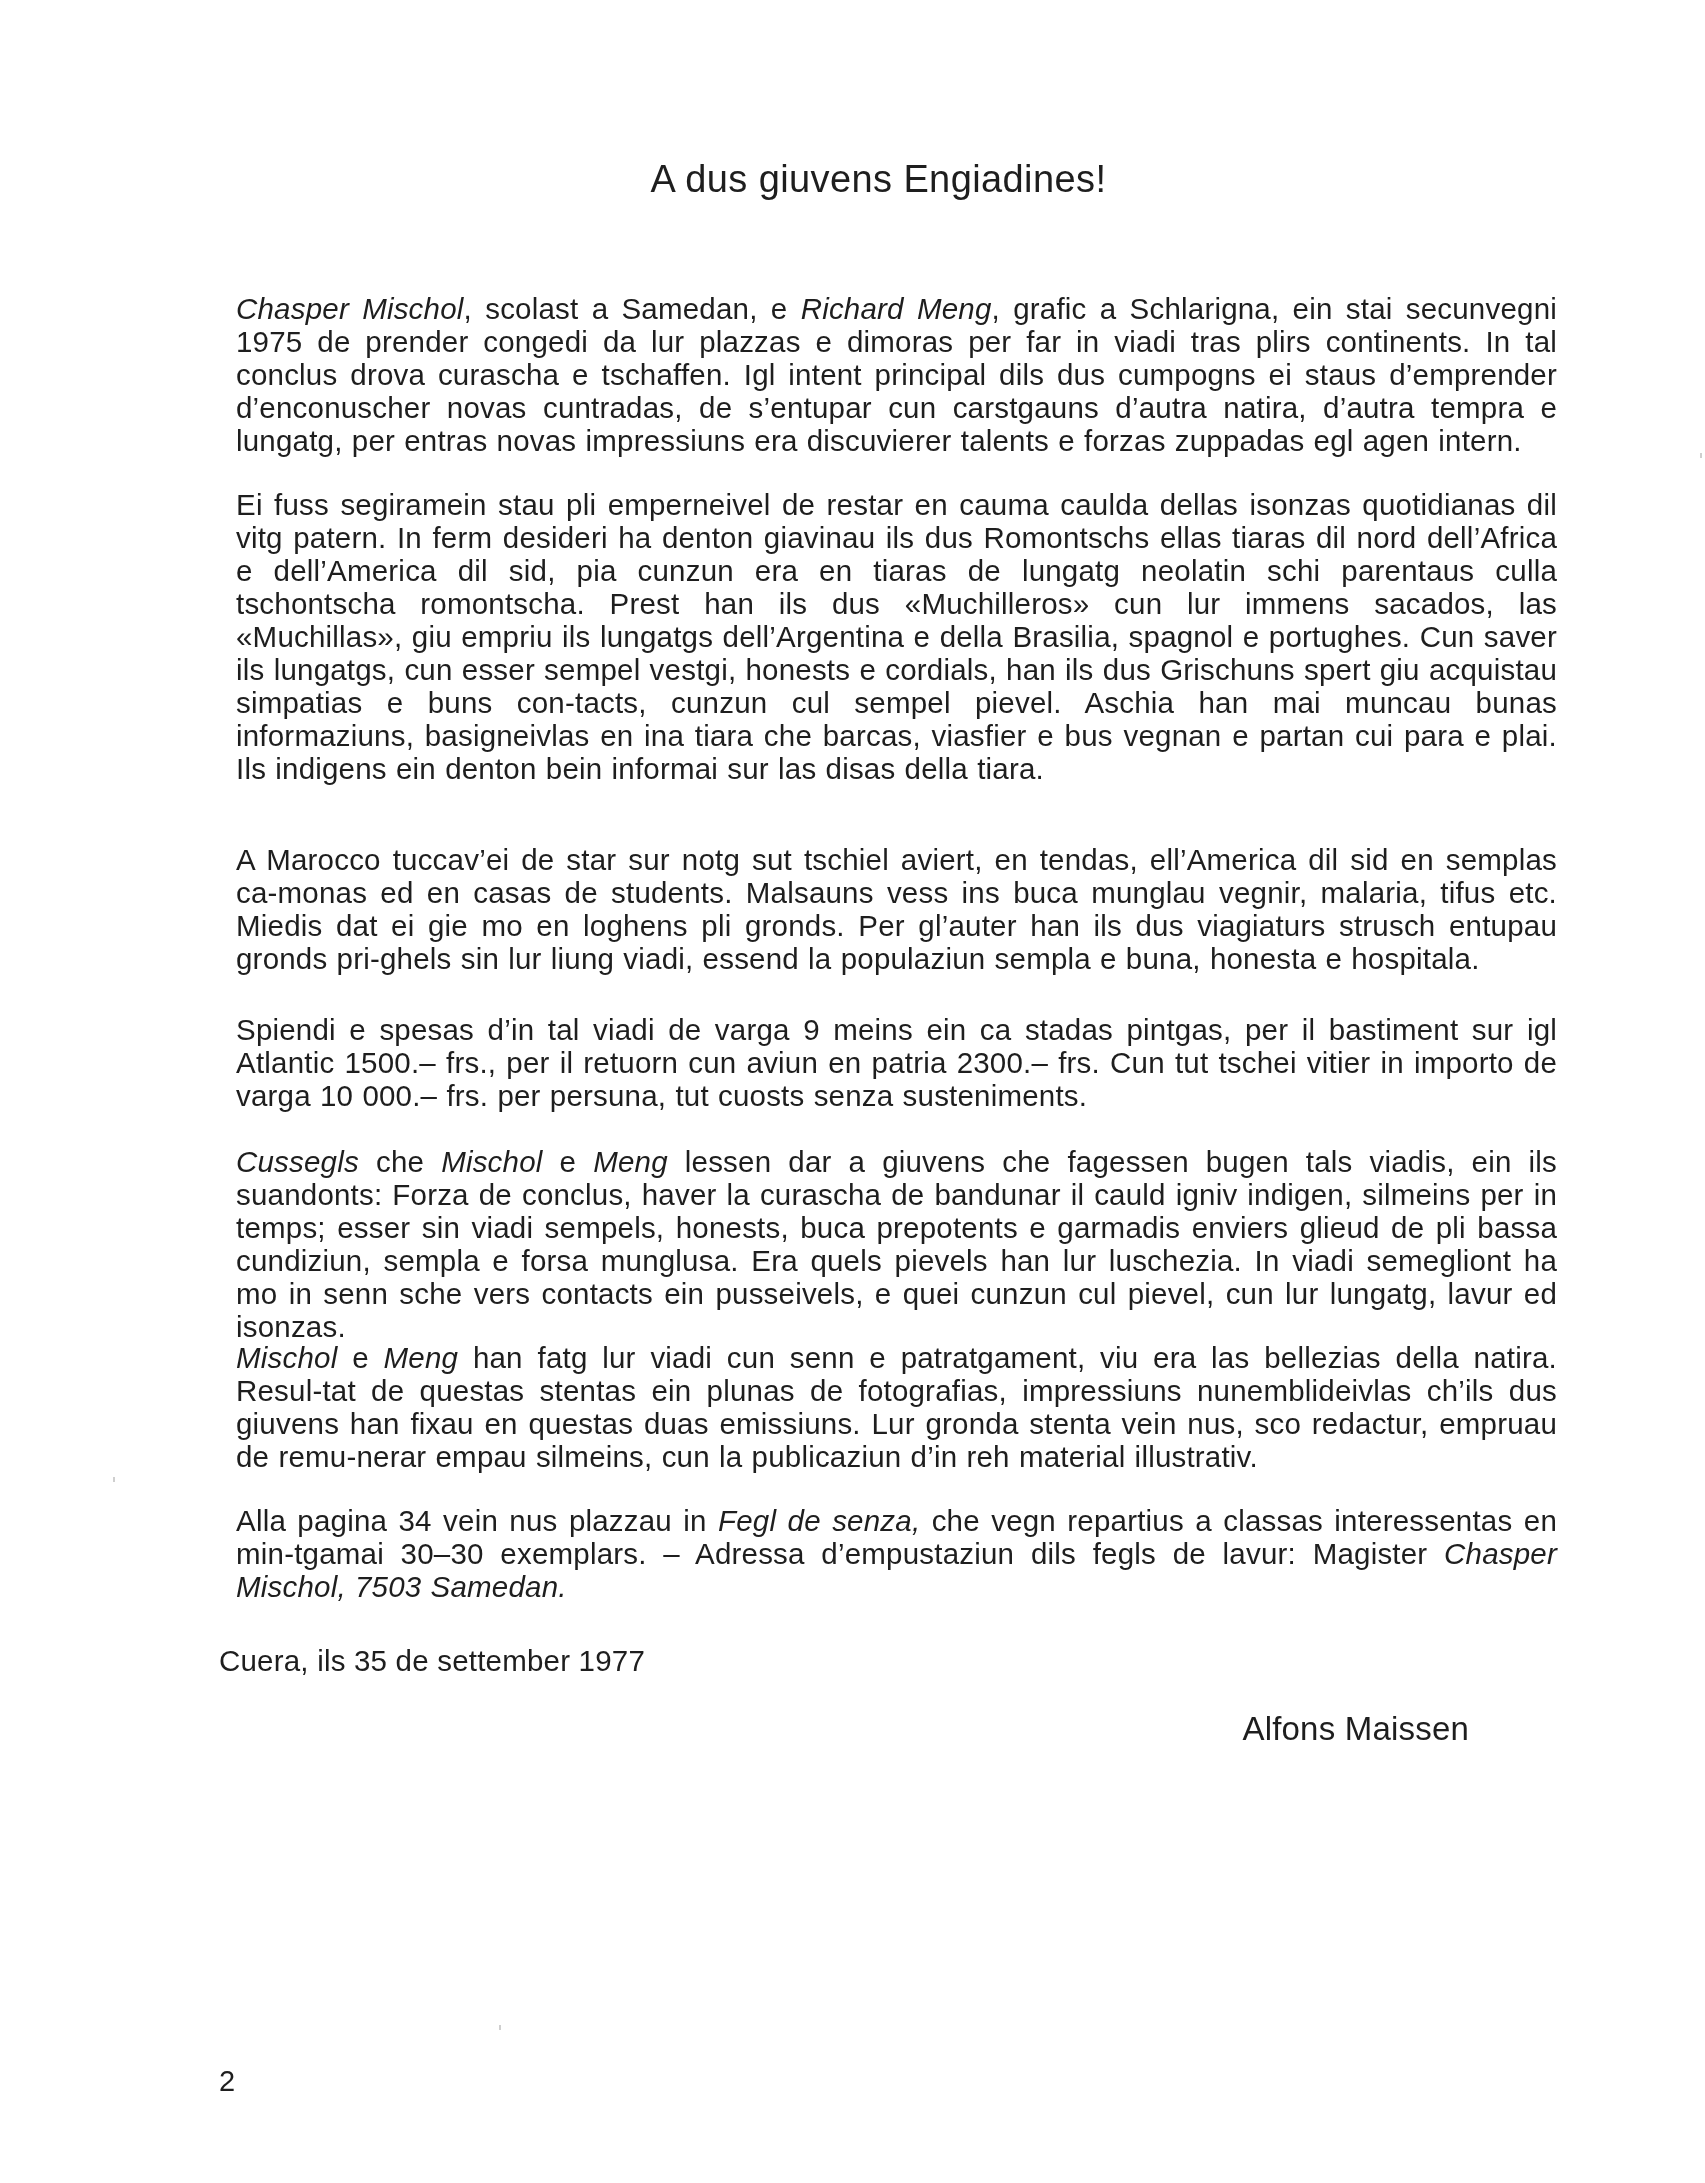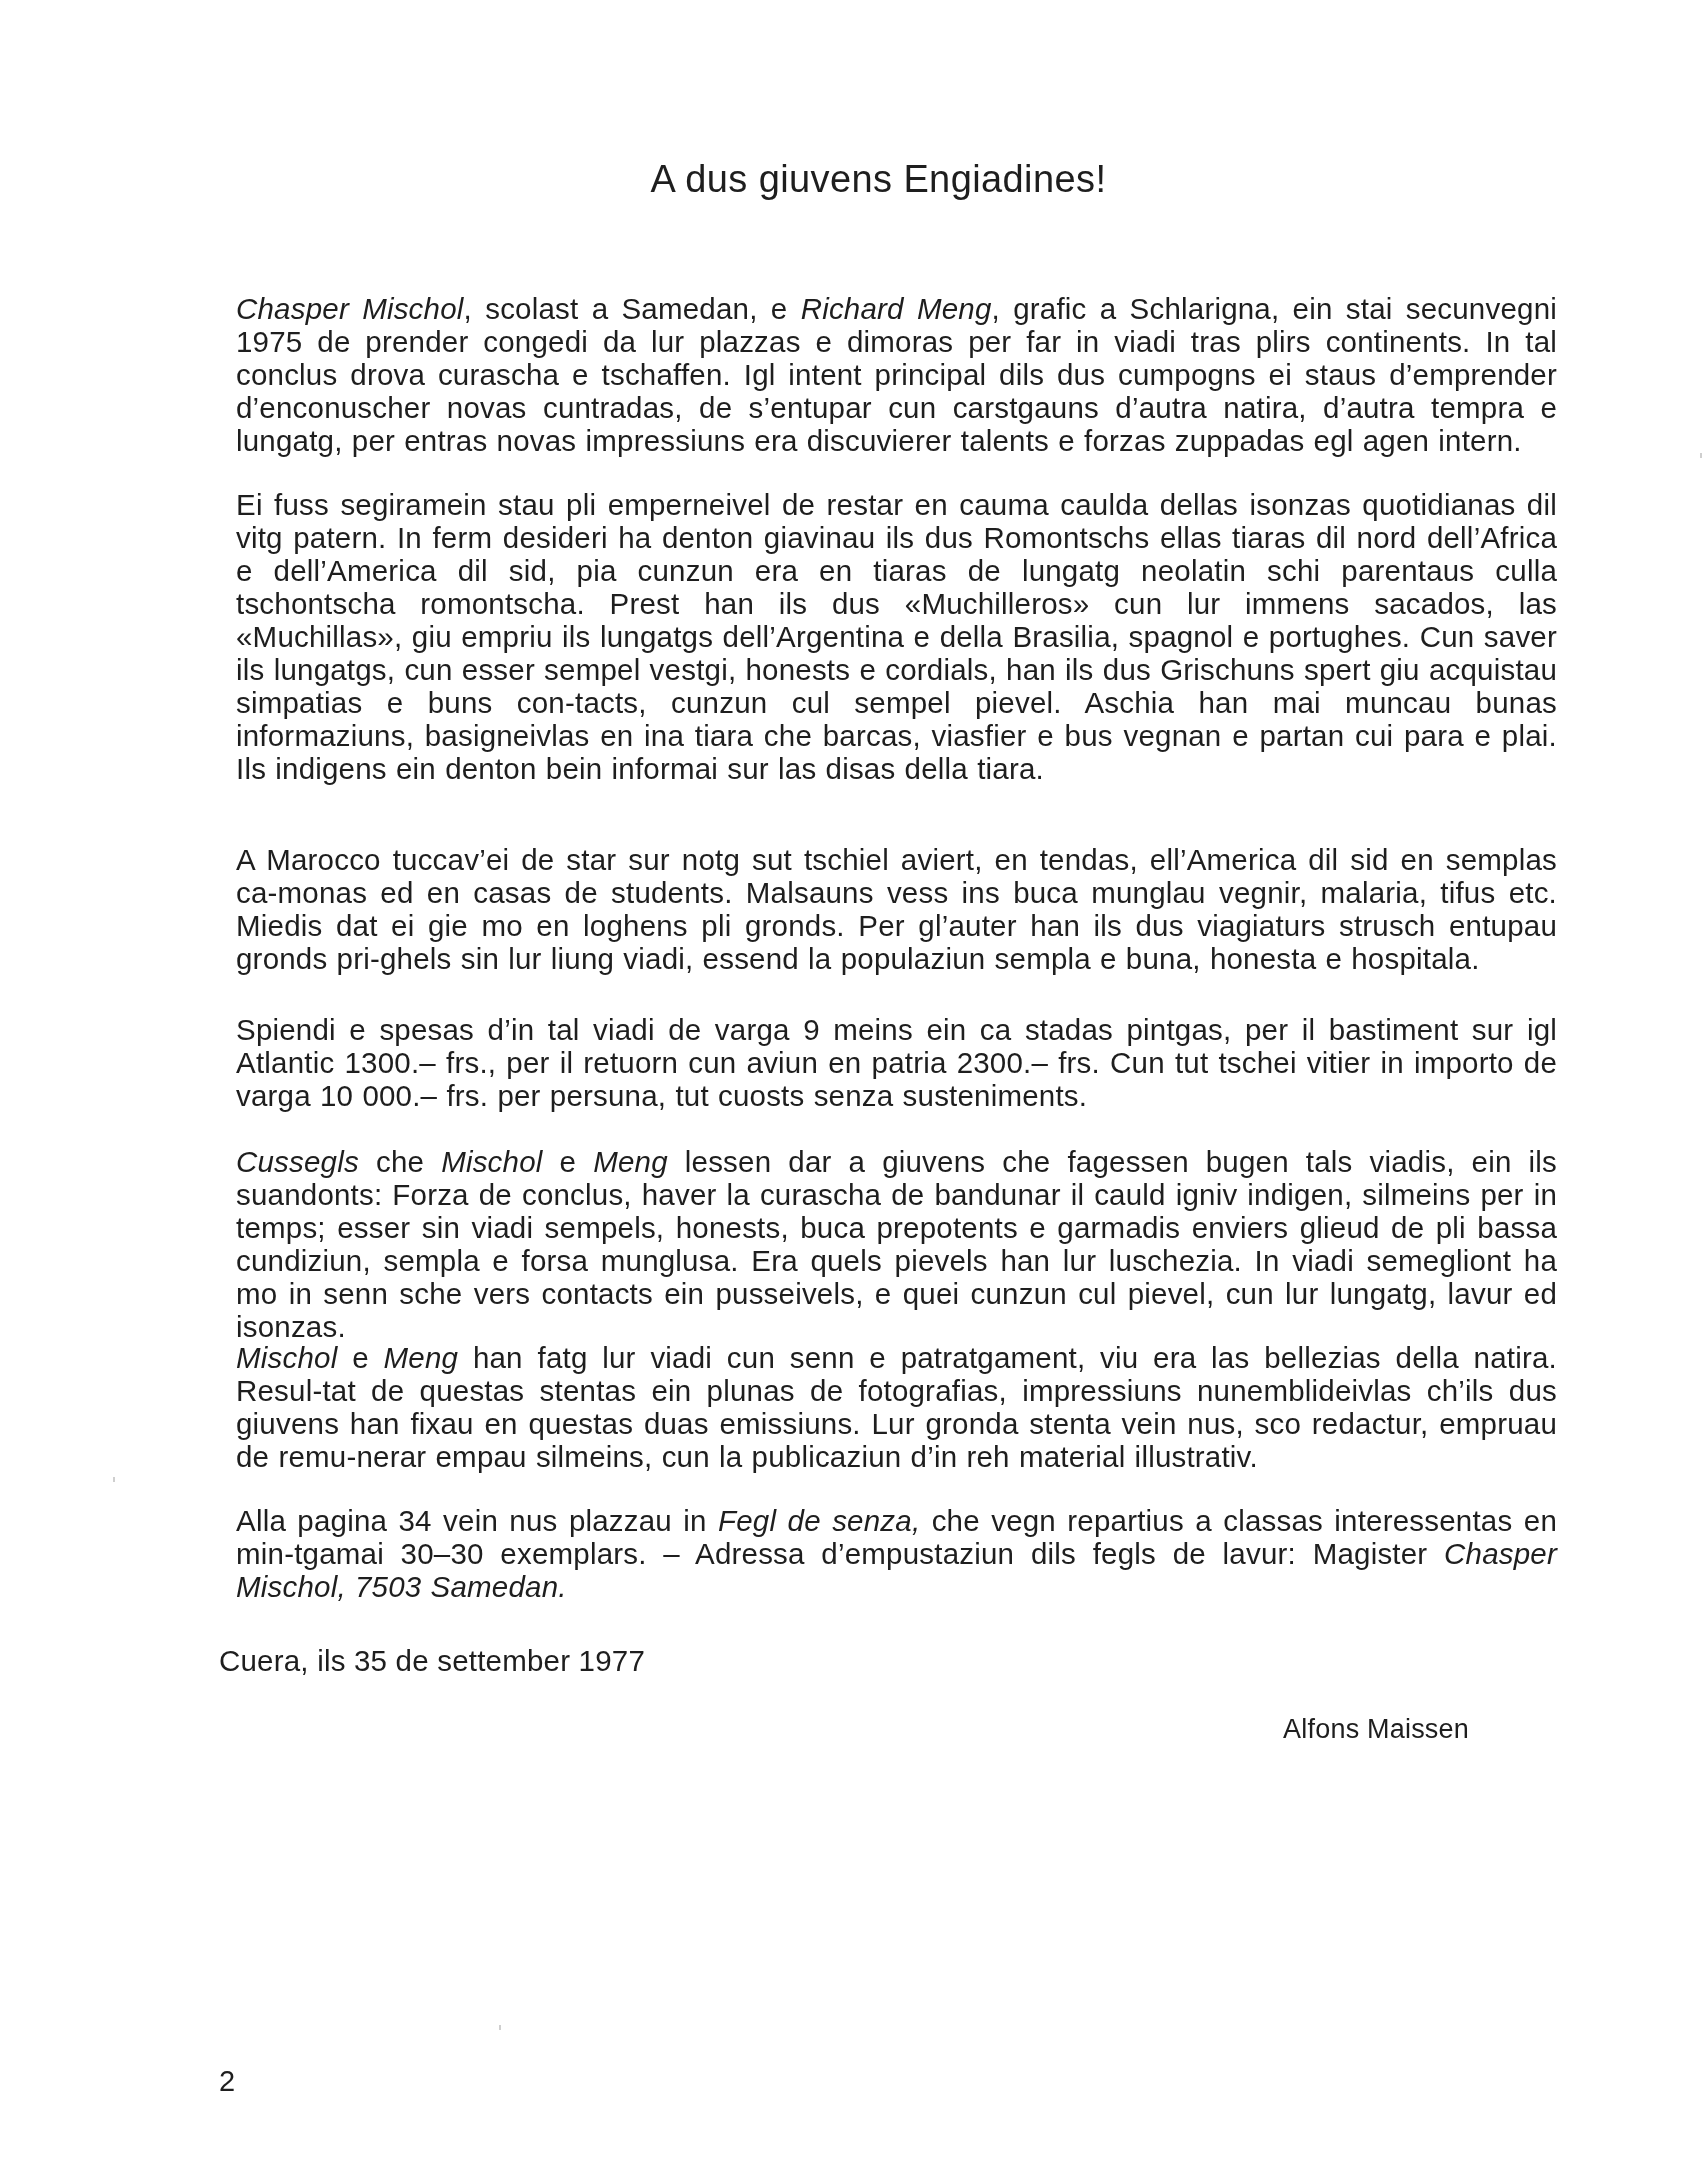--- a/index.html
+++ b/index.html
@@ -62,21 +62,21 @@
     top: 1645px;
     font-size: 29.5px;
     line-height: 32px;
     color: #1e1e1e;
     letter-spacing: 0.2px;
   }
   .signature {
     position: absolute;
     right: 167px;
     top: 1713px;
-    font-size: 27px;
+    font-size: 33px;
     line-height: 32px;
     color: #1e1e1e;
     letter-spacing: 0.2px;
   }
   .page-number {
     position: absolute;
     left: 219px;
     top: 2065px;
     font-size: 29px;
     line-height: 32px;
@@ -92,21 +92,21 @@
 <body>
 
 <div class="page">
 
   <h1 class="title">A dus giuvens Engiadines!</h1>
 
   <div class="body-text">
     <p class="para" style="top:275px"><em>Chasper Mischol</em><span>, scolast a Samedan, e </span><em>Richard Meng</em><span>, grafic a Schlarigna, ein stai secunvegni 1975 de prender congedi da lur plazzas e dimoras per far in viadi tras plirs continents. In tal conclus drova curascha e tschaffen. Igl intent principal dils dus cumpogns ei staus d’emprender d’enconuscher novas cuntradas, de s’entupar cun carstgauns d’autra natira, d’autra tempra e lungatg, per entras novas impressiuns era discuvierer talents e forzas zuppadas egl agen intern.</span></p>
     <p class="para" style="top:471px"><span>Ei fuss segiramein stau pli emperneivel de restar en cauma caulda dellas isonzas quotidianas dil vitg patern. In ferm desideri ha denton giavinau ils dus Romontschs ellas tiaras dil nord dell’Africa e dell’America dil sid, pia cunzun era en tiaras de lungatg neolatin schi parentaus culla tschontscha romontscha. Prest han ils dus «Muchilleros» cun lur immens sacados, las «Muchillas», giu empriu ils lungatgs dell’Argentina e della Brasilia, spagnol e portughes. Cun saver ils lungatgs, cun esser sempel vestgi, honests e cordials, han ils dus Grischuns spert giu acquistau simpatias e buns con-tacts, cunzun cul sempel pievel. Aschia han mai muncau bunas informaziuns, basigneivlas en ina tiara che barcas, viasfier e bus vegnan e partan cui para e plai. Ils indigens ein denton bein informai sur las disas della tiara.</span></p>
     <p class="para" style="top:826px"><span>A Marocco tuccav’ei de star sur notg sut tschiel aviert, en tendas, ell’America dil sid en semplas ca-monas ed en casas de students. Malsauns vess ins buca munglau vegnir, malaria, tifus etc. Miedis dat ei gie mo en loghens pli gronds. Per gl’auter han ils dus viagiaturs strusch entupau gronds pri-ghels sin lur liung viadi, essend la populaziun sempla e buna, honesta e hospitala.</span></p>
-    <p class="para" style="top:996px"><span>Spiendi e spesas d’in tal viadi de varga 9 meins ein ca stadas pintgas, per il bastiment sur igl Atlantic 1300.– frs., per il retuorn cun aviun en patria 2300.– frs. Cun tut tschei vitier in importo de varga 10 000.– frs. per persuna, tut cuosts senza susteniments.</span></p>
+    <p class="para" style="top:996px"><span>Spiendi e spesas d’in tal viadi de varga 9 meins ein ca stadas pintgas, per il bastiment sur igl Atlantic 1500.– frs., per il retuorn cun aviun en patria 2300.– frs. Cun tut tschei vitier in importo de varga 10 000.– frs. per persuna, tut cuosts senza susteniments.</span></p>
     <p class="para" style="top:1128px"><em>Cussegls</em><span> che </span><em>Mischol</em><span> e </span><em>Meng</em><span> lessen dar a giuvens che fagessen bugen tals viadis, ein ils suandonts: Forza de conclus, haver la curascha de bandunar il cauld igniv indigen, silmeins per in temps; esser sin viadi sempels, honests, buca prepotents e garmadis enviers glieud de pli bassa cundiziun, sempla e forsa munglusa. Era quels pievels han lur luschezia. In viadi semegliont ha mo in senn sche vers contacts ein pusseivels, e quei cunzun cul pievel, cun lur lungatg, lavur ed isonzas.</span></p>
     <p class="para" style="top:1324px"><em>Mischol</em><span> e </span><em>Meng</em><span> han fatg lur viadi cun senn e patratgament, viu era las bellezias della natira. Resul-tat de questas stentas ein plunas de fotografias, impressiuns nunemblideivlas ch’ils dus giuvens han fixau en questas duas emissiuns. Lur gronda stenta vein nus, sco redactur, empruau de remu-nerar empau silmeins, cun la publicaziun d’in reh material illustrativ.</span></p>
     <p class="para" style="top:1487px"><span>Alla pagina 34 vein nus plazzau in </span><em>Fegl de senza,</em><span> che vegn repartius a classas interessentas en min-tgamai 30–30 exemplars. – Adressa d’empustaziun dils fegls de lavur: Magister </span><em>Chasper Mischol, 7503 Samedan.</em></p>
   </div>
 
   <div class="date">Cuera, ils 35 de settember 1977</div>
   <div class="signature">Alfons Maissen</div>
   <div class="page-number">2</div>
 
   <div class="speck" style="left:113px; top:1477px;"></div>

